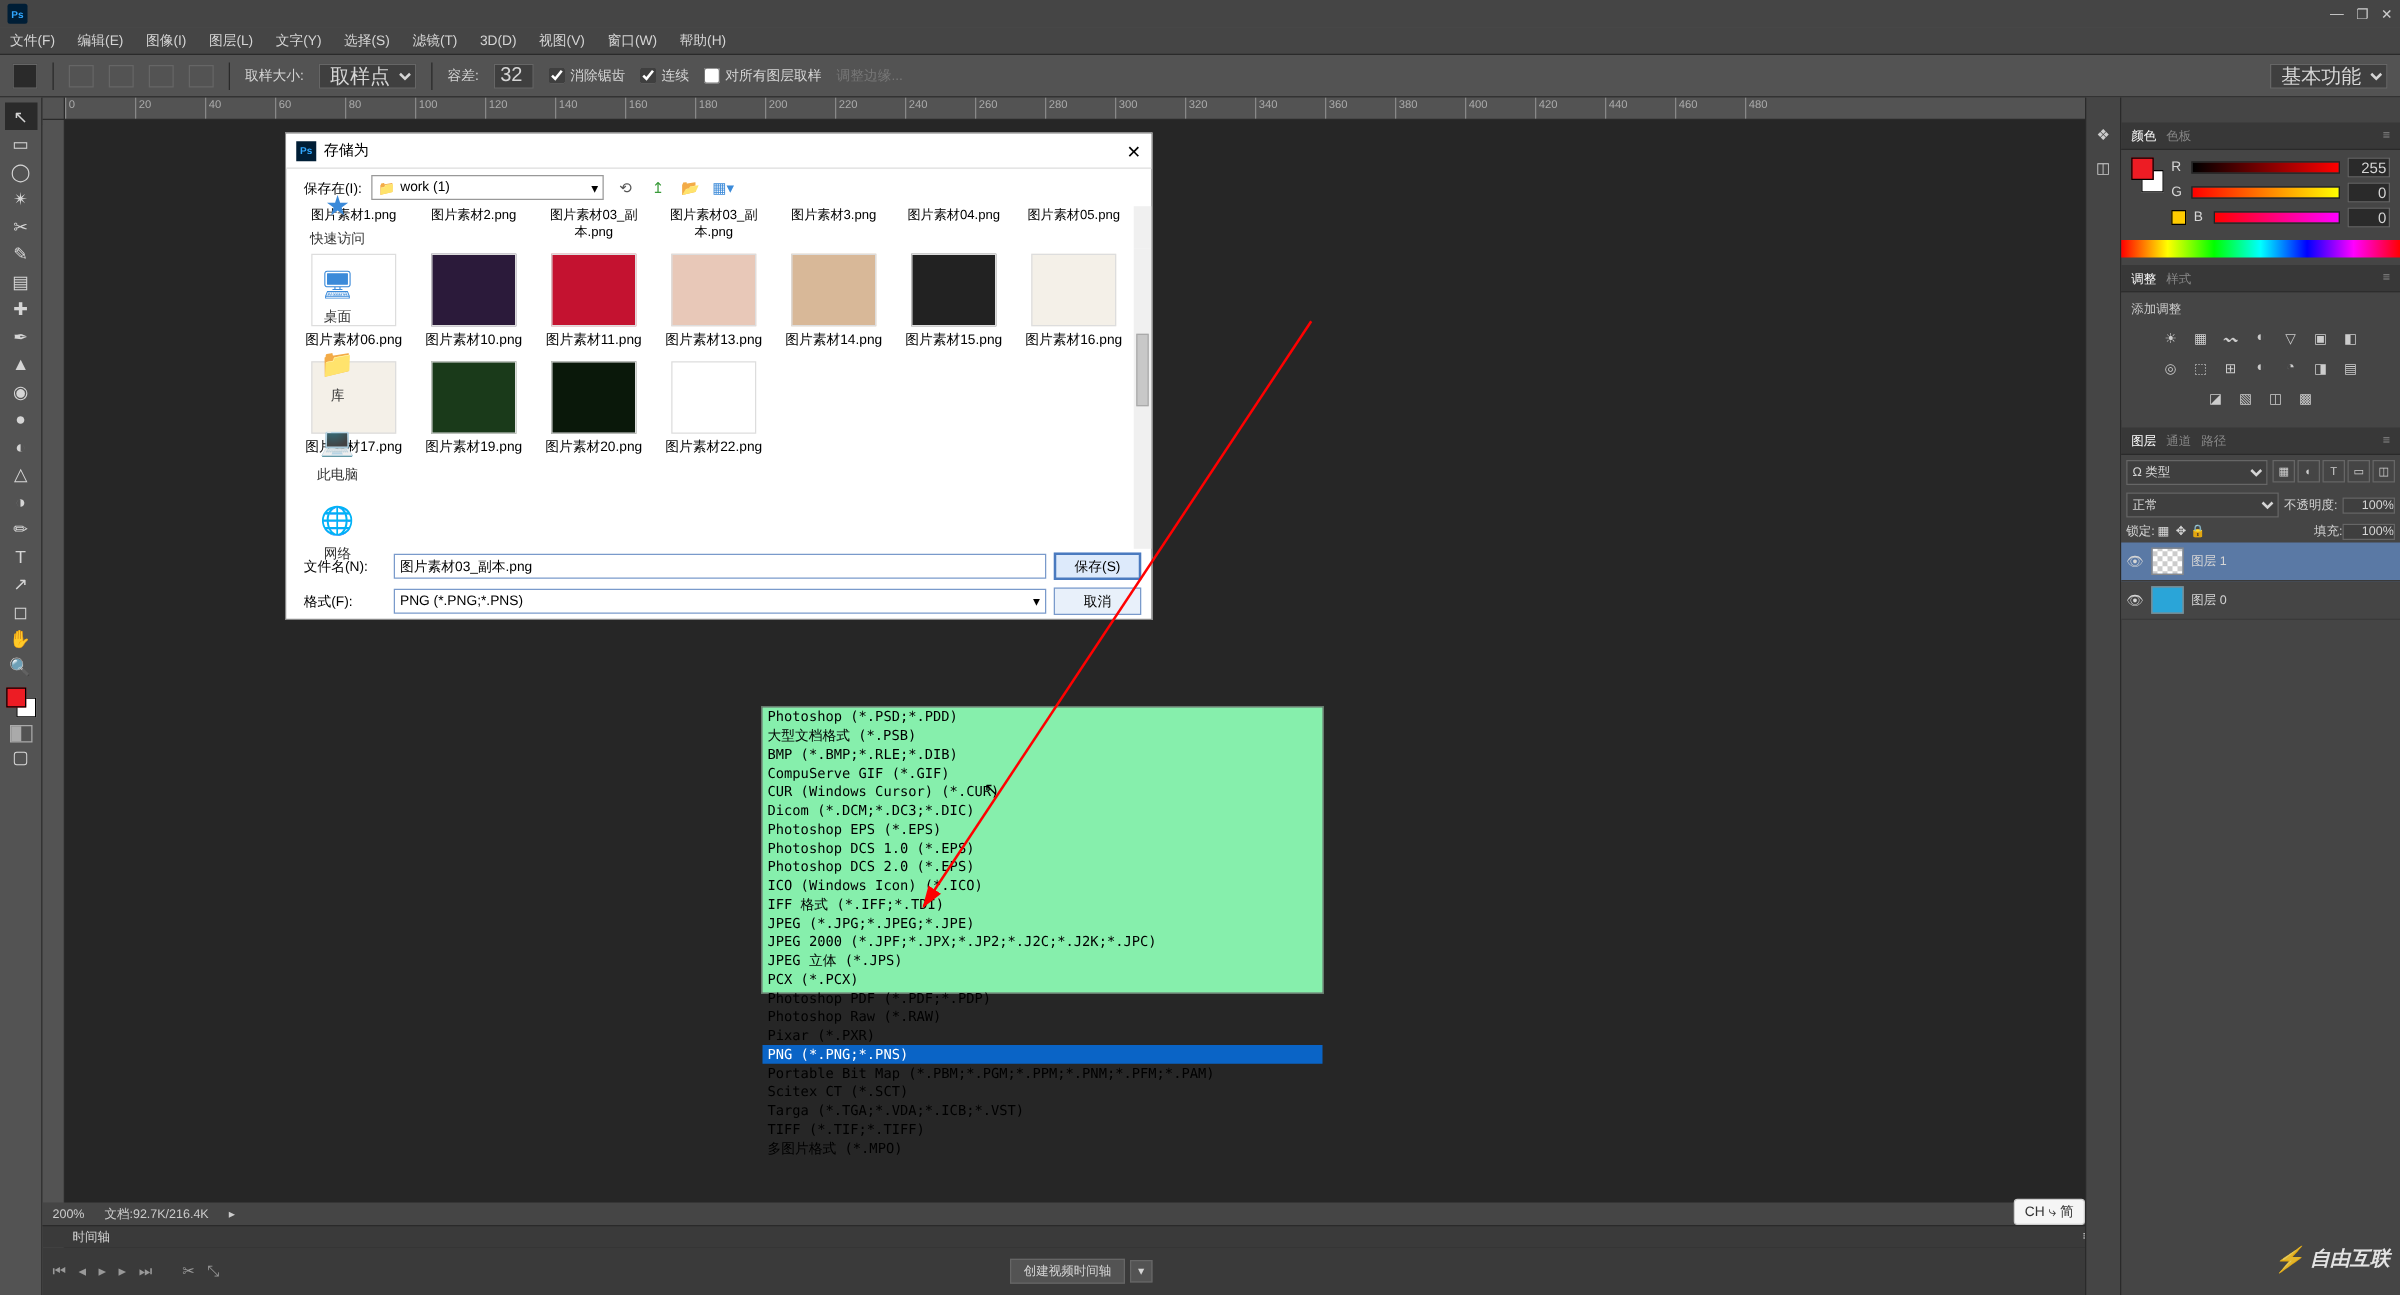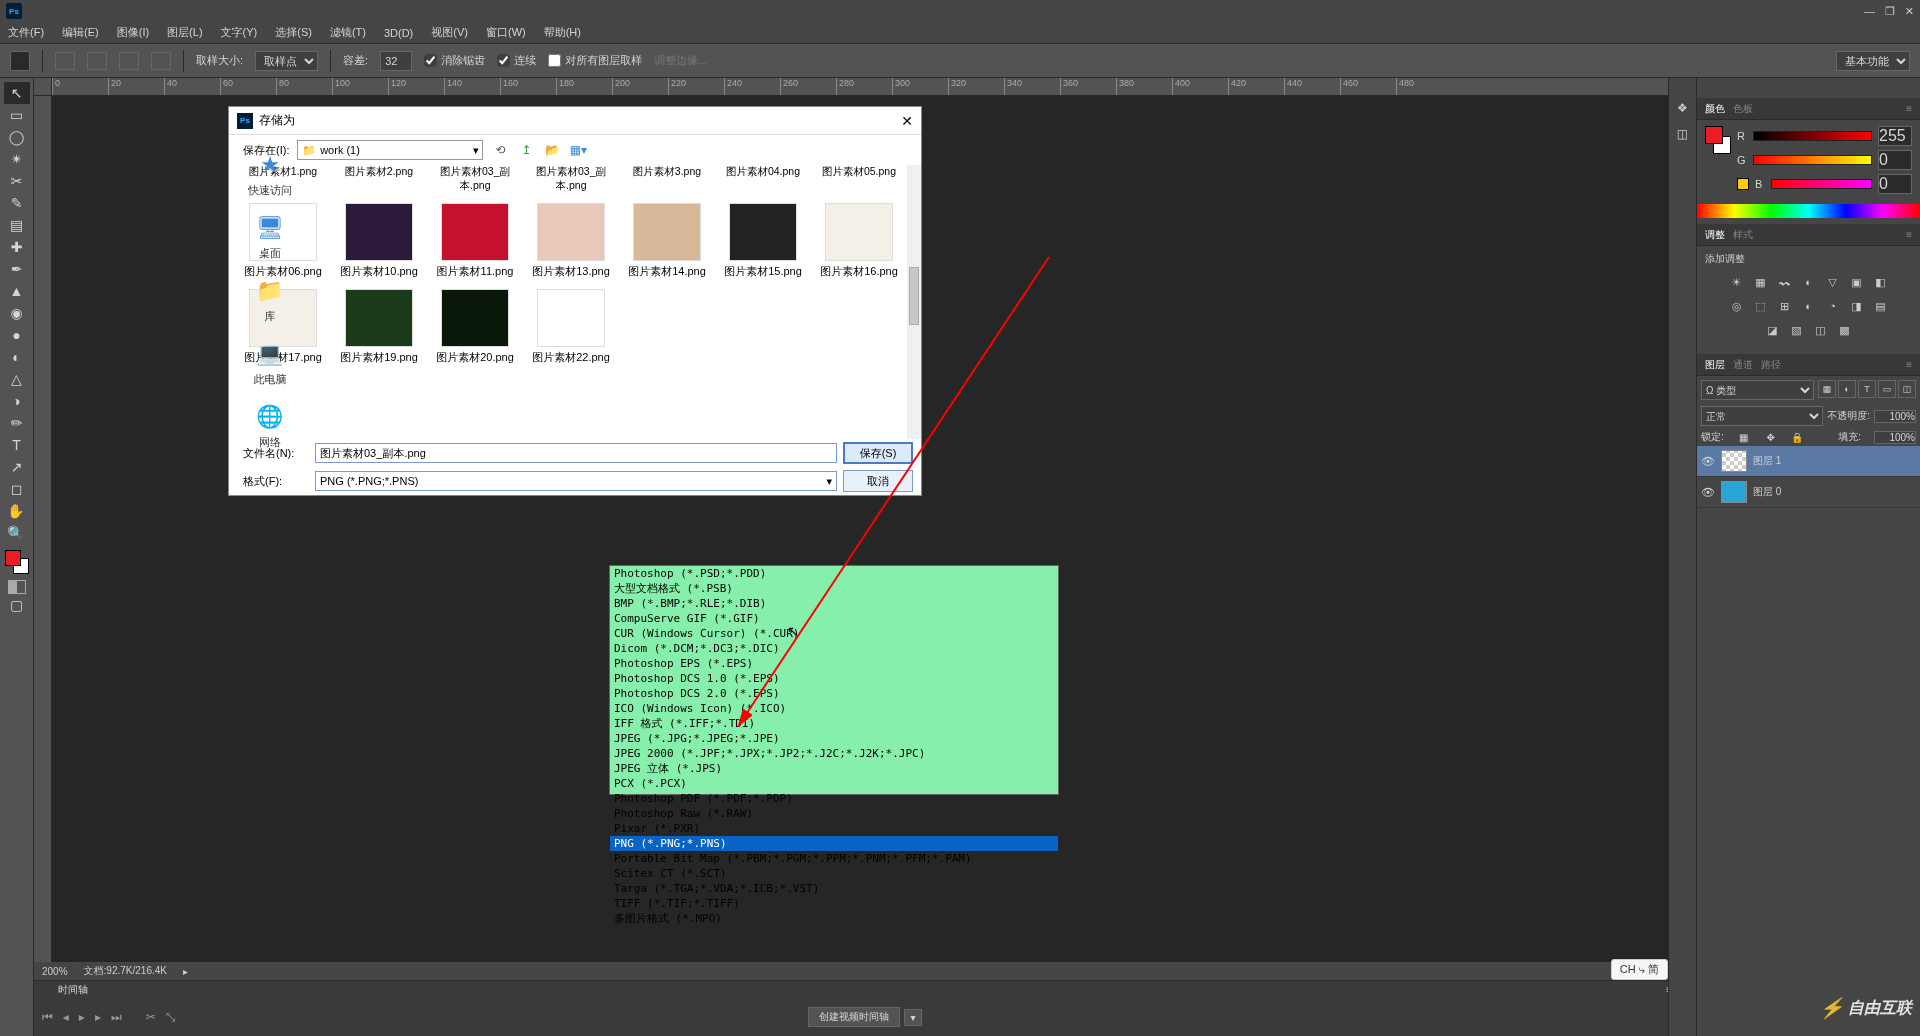--- a/index.html
+++ b/index.html
@@ -10,21 +10,21 @@
 .titlebar .ps { width: 16px; height: 16px; background: #001e36; color: #31a8ff; font-size: 8px; font-weight: bold; display: flex; align-items: center; justify-content: center; border-radius: 2px; }
 .titlebar .winctrl { margin-left: auto; display: flex; gap: 10px; color: #ccc; }
 .menubar { height: 22px; background: #454545; display: flex; align-items: center; padding: 0 8px; gap: 18px; border-bottom: 1px solid #2a2a2a; }
 .menubar span { color: #d5d5d5; cursor: default; }
 
 .optionsbar { height: 34px; background: #535353; display: flex; align-items: center; padding: 0 10px; gap: 12px; border-bottom: 1px solid #2a2a2a; }
 .optionsbar .toolicon { width: 20px; height: 20px; background: #2a2a2a; border: 1px solid #666; }
 .optionsbar .divider { width: 1px; height: 22px; background: #2a2a2a; }
 .optionsbar .sq { width: 20px; height: 18px; border: 1px solid #666; }
 .optionsbar label { display: flex; align-items: center; gap: 4px; color: #d5d5d5; }
-.optionsbar select, .optionsbar input[type=text] { background: #3f3f3f; color: #d5d5d5; border: 1px solid #666; height: 20px; font-size: 11px; padding: 0 4px; }
+.optionsbar select, .optionsbar input[type=text] { background: #3f3f3f; color: #d5d5d5; border: 1px solid #666; height: 20px; font-size: 16px; padding: 0 4px; }
 .optionsbar input[type=checkbox] { accent-color: #3f3f3f; }
 .optionsbar .right { margin-left: auto; }
 
 
 .doctab-row { height: 22px; background: #3f3f3f; display: flex; align-items: flex-end; padding-left: 36px; border-bottom: 1px solid #1a1a1a; }
 .doctab { background: #535353; height: 20px; padding: 2px 10px; display: flex; align-items: center; gap: 6px; border-top: 1px solid #666; font-size: 10.5px; }
 .doctab .x { color: #888; }
 
 
 .workspace { position: absolute; top: 78px; left: 0; right: 0; bottom: 0; display: flex; }
@@ -61,33 +61,33 @@
 .color-sliders .row { display: flex; align-items: center; gap: 6px; margin-bottom: 4px; }
 .color-sliders .sw-wrap { display: flex; flex-direction: column; gap: 0; }
 .color-sliders .sw-wrap .sw2 { width: 18px; height: 18px; border: 1px solid #000; }
 .color-sliders .sw-wrap .sw2.fg { background: #ed1c24; margin-bottom: -8px; z-index: 2; position: relative; }
 .color-sliders .sw-wrap .sw2.bg { background: #fff; margin-left: 8px; }
 .color-sliders .warn { width: 12px; height: 12px; background: #ffcc00; border: 1px solid #000; }
 .color-sliders .ch { width: 10px; }
 .color-sliders .slider { flex: 1; height: 10px; background: linear-gradient(to right, #000, #f00); border: 1px solid #222; }
 .color-sliders .slider.g { background: linear-gradient(to right, #f00, #ff0); }
 .color-sliders .slider.b { background: linear-gradient(to right, #f00, #f0f); }
-.color-sliders input { width: 34px; background: #2a2a2a; color: #d5d5d5; border: 1px solid #666; font-size: 16px; padding-right: 2px; }
+.color-sliders input { width: 34px; background: #2a2a2a; color: #d5d5d5; border: 1px solid #666; font-size: 12px; text-align: right; padding-right: 2px; }
 .color-spectrum { height: 14px; background: linear-gradient(to right, #f00, #ff0, #0f0, #0ff, #00f, #f0f, #f00); }
 
 .adjustments .icons-row { display: flex; gap: 8px; padding: 4px 0; justify-content: center; color: #ccc; }
 .adjustments .icons-row span { width: 16px; height: 16px; display: flex; align-items: center; justify-content: center; font-size: 11px; }
 
 .layers-panel .row1 { display: flex; gap: 4px; padding: 4px; }
 .layers-panel select { background: #3f3f3f; color: #d5d5d5; border: 1px solid #666; height: 20px; font-size: 10px; flex: 1; }
 .layers-panel .ico-row { display: flex; gap: 2px; }
 .layers-panel .ico-row span { width: 18px; height: 18px; border: 1px solid #666; display: flex; align-items: center; justify-content: center; font-size: 9px; color: #ccc; }
 .layers-panel .opacity-row { display: flex; align-items: center; gap: 4px; padding: 2px 4px; font-size: 10px; }
 .layers-panel .opacity-row input { width: 42px; background: #3f3f3f; color: #d5d5d5; border: 1px solid #666; font-size: 10px; text-align: right; }
-.layers-panel .lock-row { display: flex; align-items: center; gap: 13px; padding: 2px 4px; font-size: 10px; }
+.layers-panel .lock-row { display: flex; align-items: center; gap: 0; padding: 2px 4px; font-size: 10px; }
 .layers-panel .lock-row span.ico { width: 14px; height: 14px; display: inline-flex; align-items: center; justify-content: center; }
 .layer-item { display: flex; align-items: center; gap: 6px; padding: 4px; border-bottom: 1px solid #3a3a3a; }
 .layer-item.sel { background: #5a79a5; }
 .layer-item .eye { width: 14px; text-align: center; }
 .layer-item .thumb { width: 26px; height: 22px; background: #fff; border: 1px solid #888; font-size: 7px; display: flex; align-items: center; justify-content: center; }
 .layer-item .lname { font-size: 10px; }
 
 .panels-collapsed { width: 28px; background: #454545; position: absolute; right: 224px; top: 78px; bottom: 0; border-left: 1px solid #2a2a2a; display: flex; flex-direction: column; align-items: center; padding-top: 20px; gap: 6px; }
 .panels-collapsed span { width: 20px; height: 20px; display: flex; align-items: center; justify-content: center; font-size: 12px; color: #ccc; }
 

